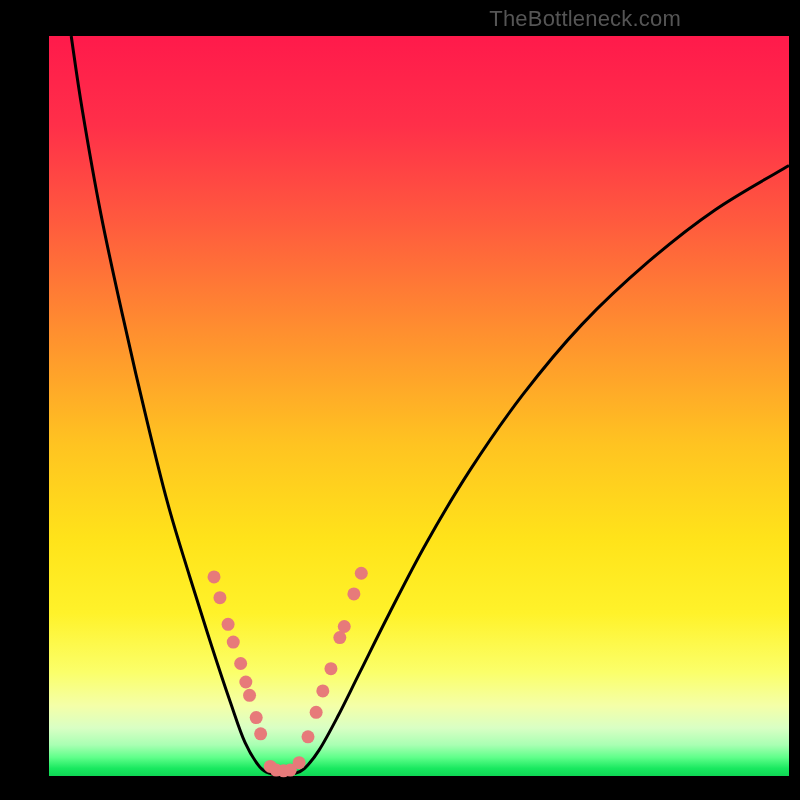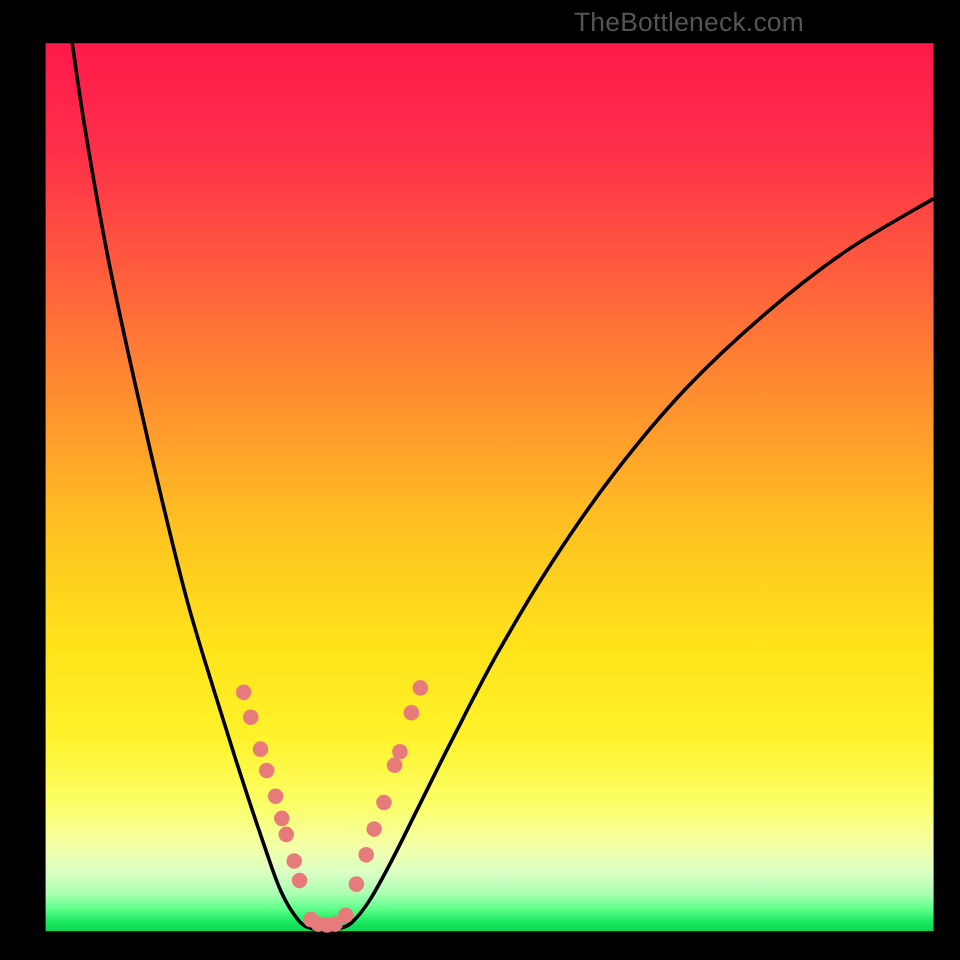--- a/index.html
+++ b/index.html
@@ -6,21 +6,21 @@
     margin: 0;
     padding: 0;
     width: 800px;
     height: 800px;
     overflow: hidden;
     background: #000;
     font-family: Arial, Helvetica, sans-serif;
   }
   .frame {
     position: absolute;
-    left: 4px;
+    left: 15px;
     top: 0;
     width: 676px;
     height: 800px;
     background: #000;
   }
   .watermark {
     position: absolute;
     top: 6px;
     right: 10px;
     color: #555;

